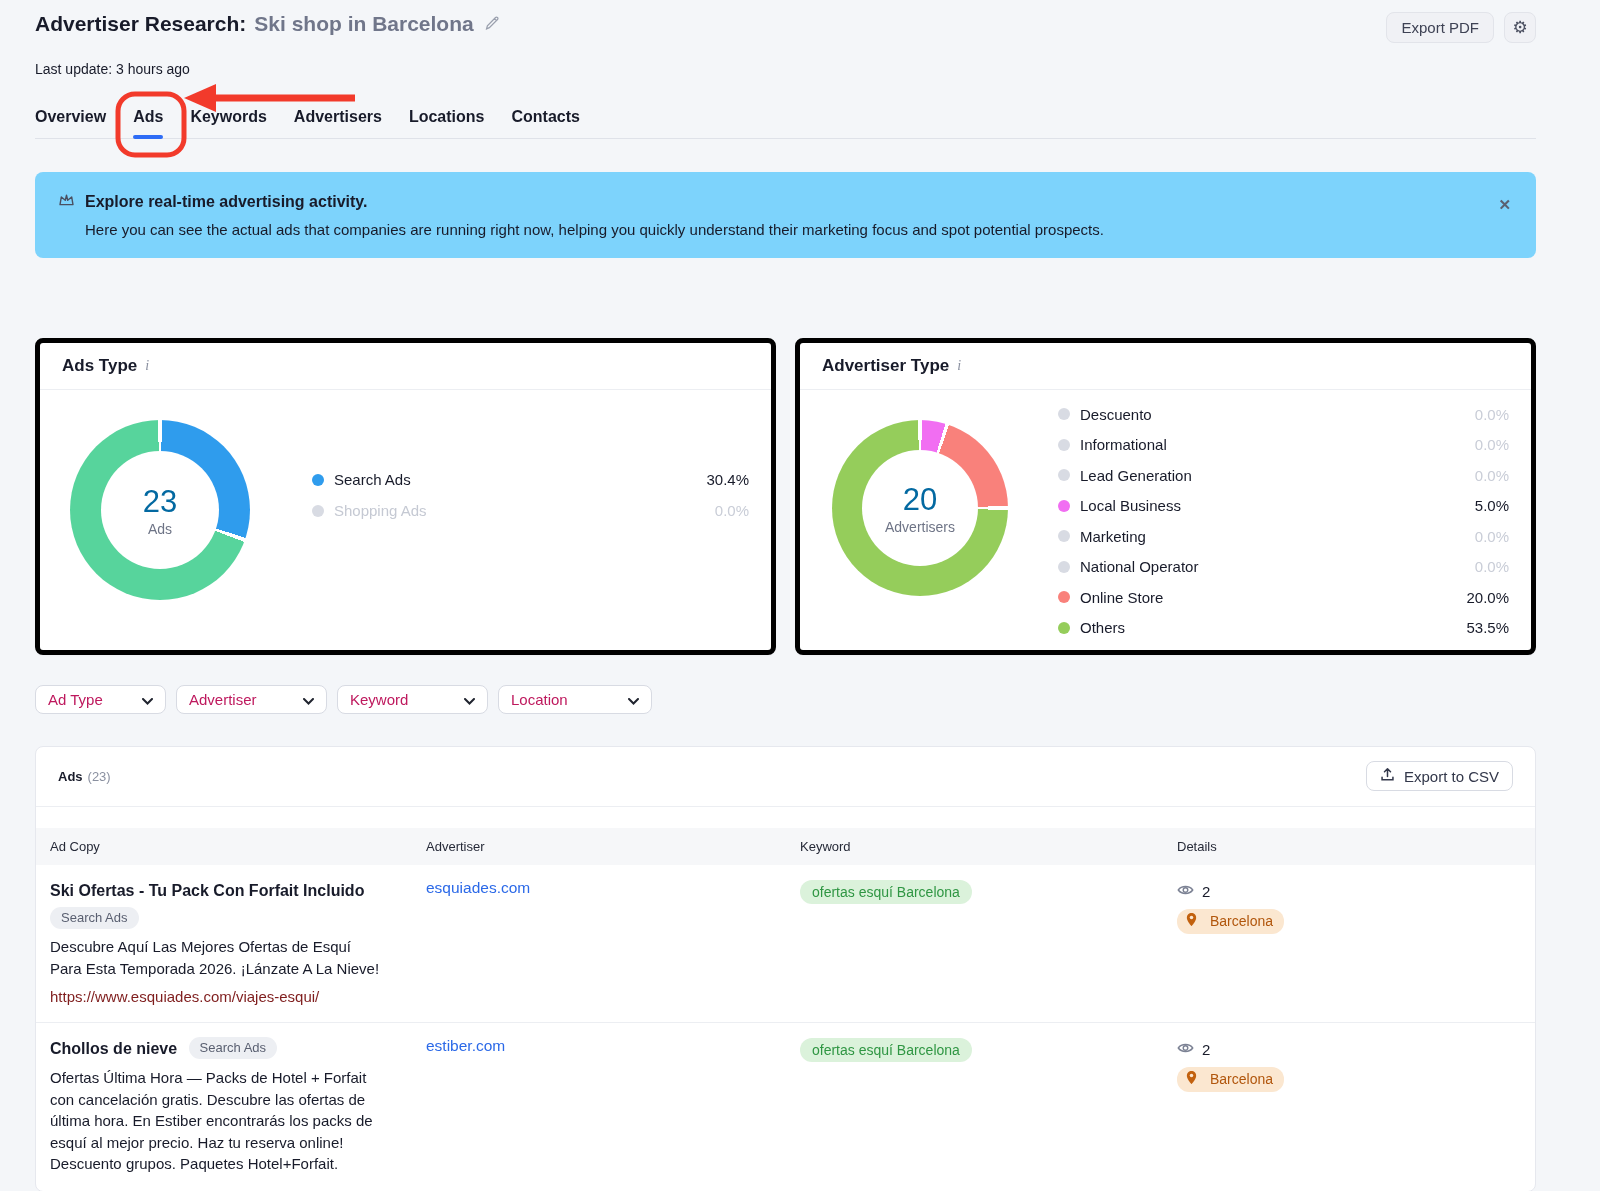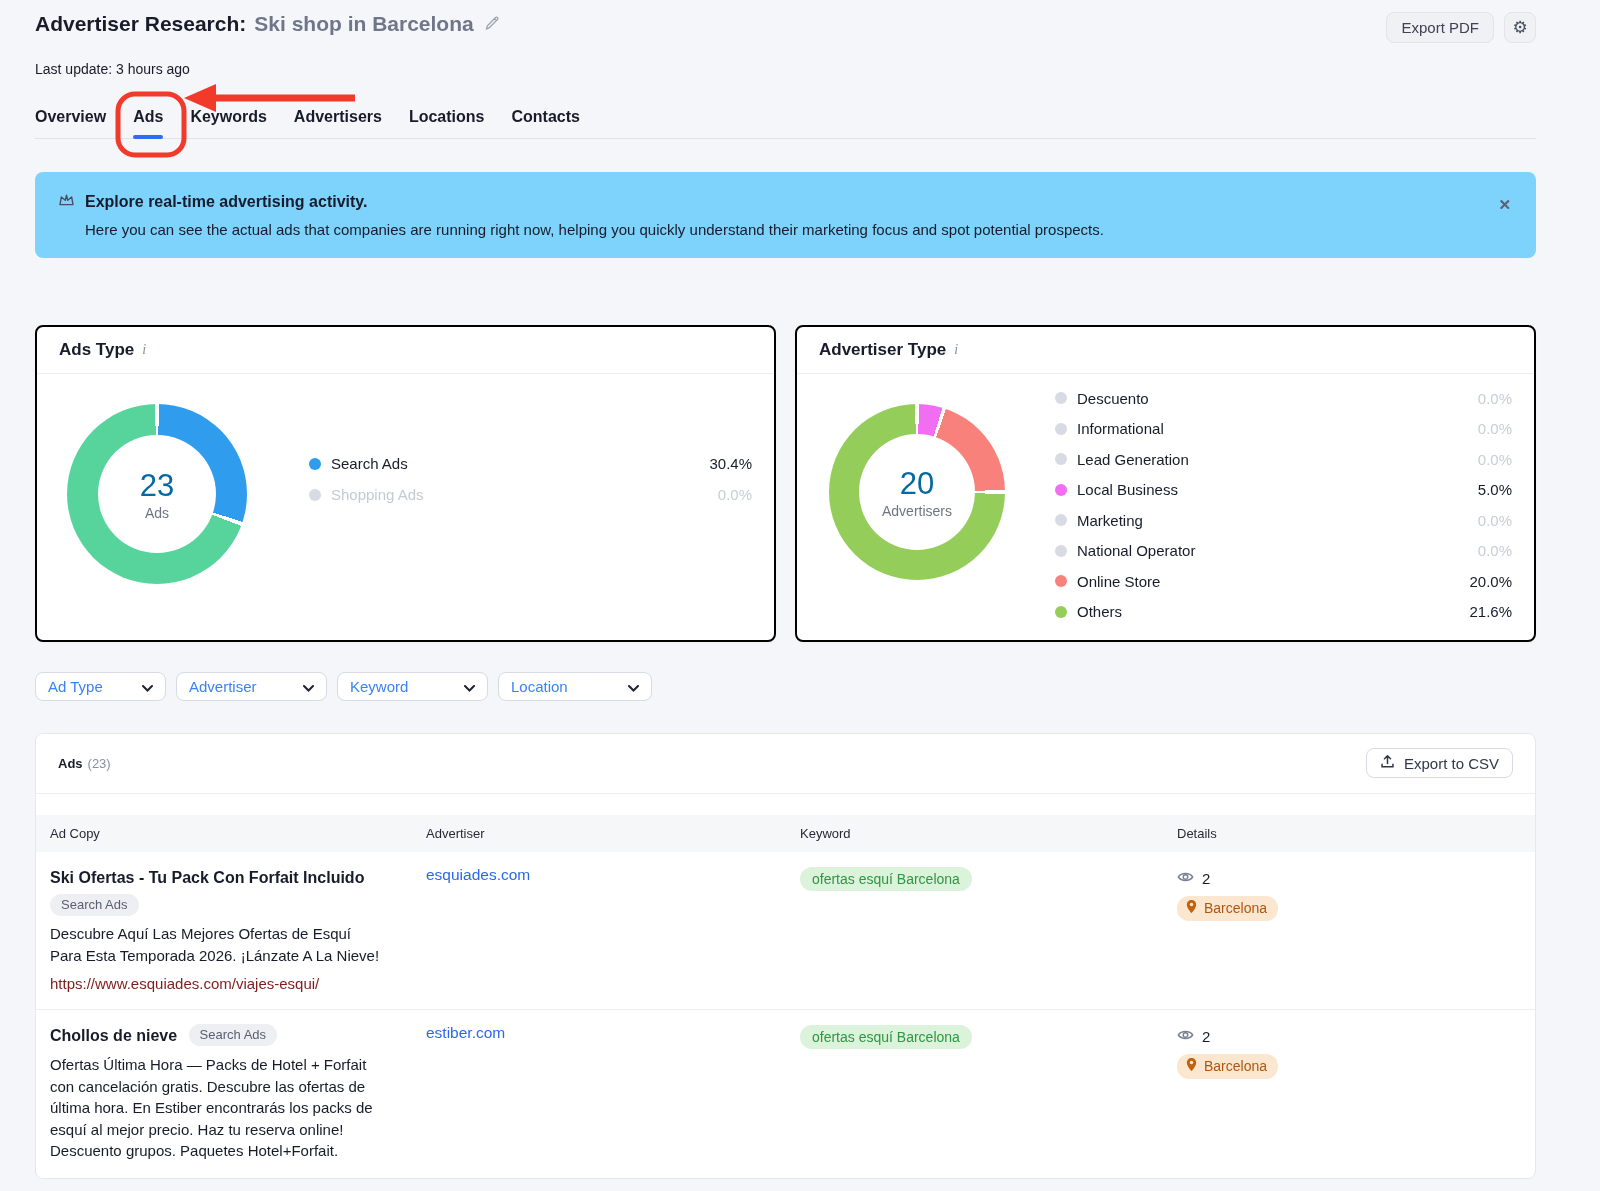--- a/index.html
+++ b/index.html
@@ -44,22 +44,23 @@
   .banner-title { font-size:16px; font-weight:700; display:flex; align-items:center; gap:9px; }
   .banner-body { font-size:15px; margin-top:9px; margin-left:28px; color:#181b2a; }
   .banner-close {
     position:absolute; right:25px; top:25px; color:#5a6070; font-size:15px; font-weight:700;
     cursor:pointer; line-height:1;
   }
 
   
   .cards { display:flex; gap:19px; margin-top:67px; }
   .card {
-    background:#fff; border:2px solid #000000; border-radius:8px; flex:1;
+    background:#fff; border:5px solid #000000; border-radius:8px; flex:1;
     box-shadow:0 1px 2px rgba(30,40,60,.03);
+    margin-top:13px;
   }
   .card-head { padding:13px 22px; border-bottom:1px solid #eceef2; display:flex; align-items:center; gap:8px; }
   .card-title { font-size:17px; font-weight:700; }
   .info-i { font-family:"Liberation Serif", serif; font-style:italic; font-size:14px; color:#8a90a0; cursor:pointer; }
   .chart-card-h { height:317px; }
   .card-content { display:flex; padding:0 22px; }
   .donut { border-radius:50%; position:relative; flex:none; }
   .donut-1 { width:180px; height:180px; margin:30px 0 0 8px; }
   .donut-2 { width:176px; height:176px; margin:30px 0 0 10px; }
   .donut-hole {
@@ -82,21 +83,21 @@
   .llabel { font-size:15px; color:#181b2a; }
   .lpct { margin-left:auto; font-size:15px; color:#181b2a; }
   .lrow.zero .lpct { color:#c9cdd7; }
   .lrow.muted .llabel { color:#c5c9d3;text-align:right; }
 
   
   .filters { display:flex; gap:10px; margin-top:30px; }
   .filter-btn {
     background:#fff; border:1px solid #d8dbe3; border-radius:8px; height:29px;
     display:flex; align-items:center; justify-content:space-between;
-    font-size:15px; color:#3b82f6; padding:0 12px; cursor:pointer;
+    font-size:15px; color:#be185d; padding:0 12px; cursor:pointer;
     font-family:"Liberation Sans", sans-serif;
   }
   .f1{width:131px}.f2{width:151px}.f3{width:151px}.f4{width:154px}
 
   
   .table-card { margin-top:32px; background:#fff; border:1px solid #e6e8ee; border-radius:8px; overflow:hidden; }
   .table-head {
     display:flex; justify-content:space-between; align-items:center;
     padding:14px 22px 15px; border-bottom:1px solid #eceef2;
   }
@@ -123,21 +124,21 @@
   .ad-desc { font-size:15px; line-height:21.5px; margin-top:7px; color:#181b2a; }
   .ad-url { display:inline-block; font-size:15px; color:#7f1d1d; text-decoration:none; margin-top:9px; }
   .adv-link { font-size:15.5px; color:#2b69e8; text-decoration:none; }
   .kw-pill {
     display:inline-block; background:#dbf2db; color:#2f9643; font-size:14px;
     border-radius:12px; padding:4px 12px; margin-top:1px;
   }
   .details-views { display:flex; align-items:center; gap:8px; margin-top:3px; }
   .views-count { font-size:15px; color:#181b2a; }
   .loc-pill {
-    display:inline-flex; align-items:center; gap:6px; background:#fbe7d0; color:#b1560c;
+    display:inline-flex; align-items:center; gap:12px; background:#fbe7d0; color:#b1560c;
     font-size:14px; border-radius:12px; padding:3px 11px 4px 8px; margin-top:9px;
   }
 </style>
 </head>
 <body>
 
 <div class="page">
 
   <div class="page-head">
     <div class="title-line">
@@ -260,21 +261,21 @@
             <span class="lpct">0.0%</span>
           </div>
           <div class="lrow">
             <span class="dot" style="background-color: rgb(249, 129, 123);"></span>
             <span class="llabel">Online Store</span>
             <span class="lpct">20.0%</span>
           </div>
           <div class="lrow">
             <span class="dot" style="background-color: rgb(149, 205, 91);"></span>
             <span class="llabel">Others</span>
-            <span class="lpct">21.6%</span>
+            <span class="lpct">53.5%</span>
           </div>
         </div>
       </div>
     </div>
   </div>
 
   <div class="filters">
     <button class="filter-btn f1">
       <span>Ad Type</span>
       <span><svg width="11" height="7" viewBox="0 0 11 7">

